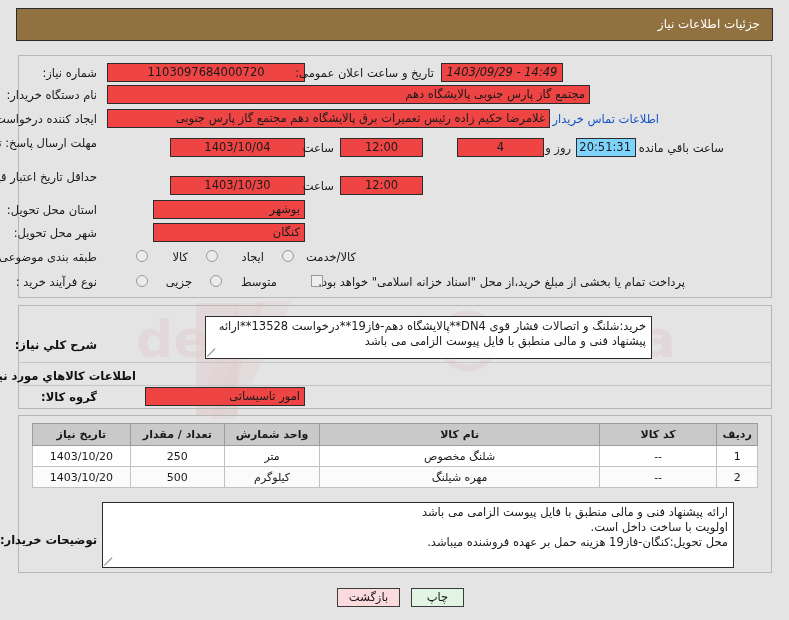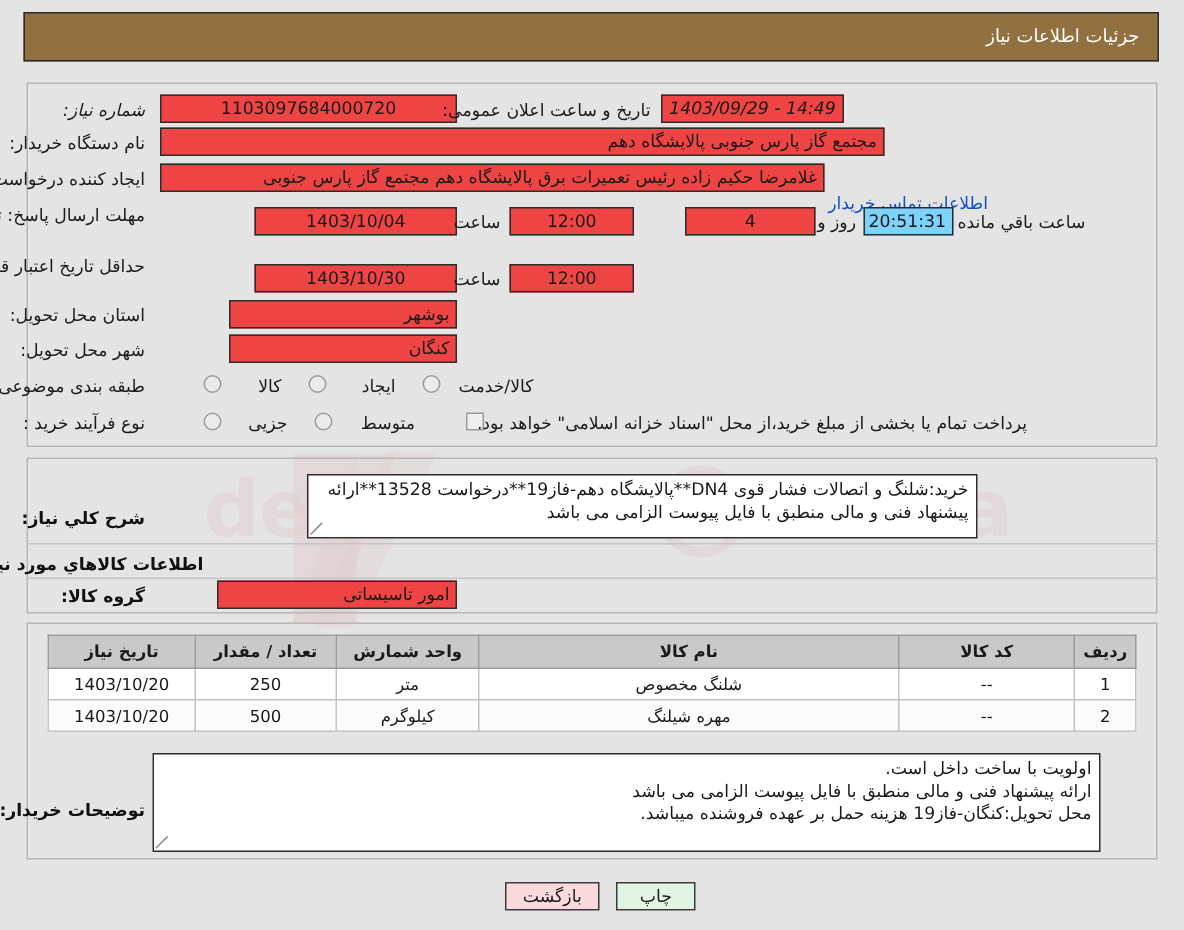--- a/index.html
+++ b/index.html
@@ -233,32 +233,32 @@
       <text x="136" y="62" font-family="DejaVu Sans, sans-serif" font-size="52" font-weight="bold" fill="#d99aa0" opacity="0.5" direction="ltr">der.net</text>
     </svg>
   </div>
 
   <div class="titlebar">
     <span class="tb-text">جزئیات اطلاعات نیاز</span>
   </div>
 
   <div class="panel" id="panel-main"></div>
 
-  <div class="lbl" style="right:692px; top:66px;font-style:italic;">شماره نیاز:</div>
+  <div class="lbl" style="right:692px; top:66px;">شماره نیاز:</div>
   <div class="fld" style="right:484px; top:63px; width:198px;">1103097684000720</div>
 
   <div class="lbl2" style="right:355px; top:66px;">تاریخ و ساعت اعلان عمومی:</div>
   <div class="fld" style="right:226px; top:63px; width:122px;font-style:italic;">14:49 - 1403/09/29</div>
 
   <div class="lbl" style="right:692px; top:88px;">نام دستگاه خریدار:</div>
   <div class="fld rtlstart" style="right:199px; top:85px; width:483px;">مجتمع گاز پارس جنوبی  پالایشگاه دهم</div>
 
   <div class="lbl" style="right:692px; top:112px;">ایجاد کننده درخواست:</div>
   <div class="fld rtlstart" style="right:239px; top:109px; width:443px;">غلامرضا حکیم زاده رئیس تعمیرات برق پالایشگاه دهم  مجتمع گاز پارس جنوبی</div>
-  <div class="link" style="right:130px; top:128px;margin-left:35px;">اطلاعات تماس خریدار</div>
+  <div class="link" style="right:130px; top:112px;margin-left:35px;">اطلاعات تماس خریدار</div>
 
   <div class="lbl" style="right:692px; top:136px; width:95px;">مهلت ارسال پاسخ: تا تاریخ:</div>
   <div class="fld" style="right:484px; top:138px; width:135px;">1403/10/04</div>
   <div class="lbl2" style="right:455px; top:141px;">ساعت</div>
   <div class="fld" style="right:366px; top:138px; width:83px;">12:00</div>
   <div class="fld" style="right:245px; top:138px; width:87px;">4</div>
   <div class="lbl2" style="right:218px; top:141px;">روز و</div>
   <div class="fld timer" style="right:153px; top:138px; width:60px;">20:51:31</div>
   <div class="lbl2" style="right:65px; top:141px;">ساعت باقي مانده</div>
 
@@ -331,22 +331,22 @@
         <td>مهره شیلنگ</td>
         <td>کیلوگرم</td>
         <td>500</td>
         <td>1403/10/20</td>
       </tr>
     </tbody>
   </table>
 
   <div class="sect-title" style="right:692px; top:533px;">توضیحات خریدار:</div>
   <div class="ta" style="right:55px; top:502px; width:632px; height:66px;">
+    <div>ارائه پیشنهاد فنی و مالی منطبق با فایل پیوست الزامی می باشد</div>
     <div>اولویت با ساخت داخل است.</div>
-    <div>ارائه پیشنهاد فنی و مالی منطبق با فایل پیوست الزامی می باشد</div>
     <div>محل تحویل:کنگان-فاز19 هزینه حمل بر عهده فروشنده میباشد.</div>
     <span class="rz"></span>
   </div>
 
   <button class="btn" id="btn-back">بازگشت</button>
   <button class="btn" id="btn-print">چاپ</button>
 
 </div>
 
 </body></html>

